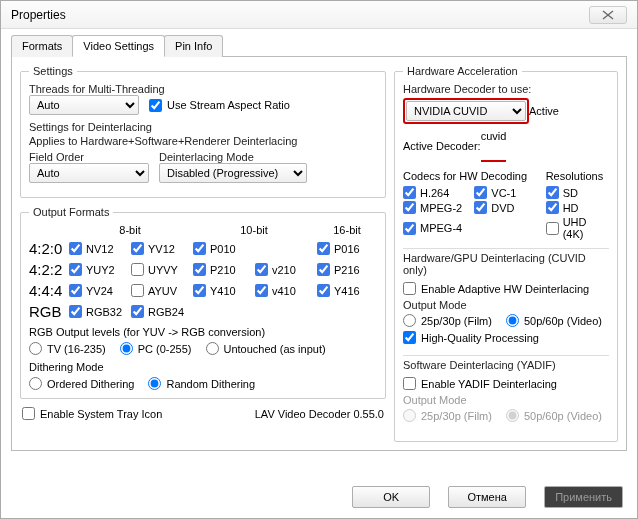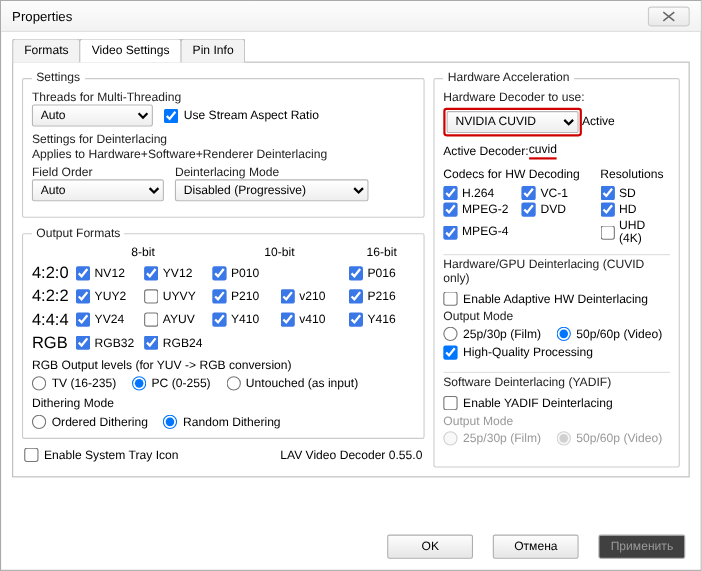--- a/index.html
+++ b/index.html
@@ -26,21 +26,21 @@
   .grid-formats { display:grid; grid-template-columns: 38px 60px 60px 60px 60px 60px; row-gap:4px; column-gap:2px; align-items:center; }
   .grid-formats .hdr { text-align:center; font-size:11px; }
   .grid-formats .rowhdr { font-size:15px; }
   .cbwrap { display:inline-flex; align-items:center; gap:2px; font-size:11px; }
   .cbwrap input { accent-color:#3b78e7; }
   .note { color:#222; margin:2px 0 4px 0; }
   .codec-cols { display:grid; grid-template-columns: 1fr 1fr 1fr; gap: 2px 8px; }
   .codec-cols .colhdr { margin-bottom:2px; }
   .hwrow { display:flex; align-items:center; gap:0; }
   .red-box { border:2px solid #d10000; border-radius:3px; padding:1px; display:inline-block; }
-  .red-underline { border-bottom:2px solid #d10000; padding-bottom:1px; }
+  .red-underline { border-bottom:2px solid #d10000; padding-bottom:18px; }
   .disabled { color:#999; }
   .groupline { margin: 6px 0 4px 0; }
   .footer { position:absolute; bottom:10px; right:14px; display:flex; gap:18px; }
   .btn { min-width:78px; height:22px; border:1px solid #adadad; border-radius:2px; background:linear-gradient(#fdfdfd,#e6e6e6); cursor:pointer; padding:0 10px; }
   .btn[disabled]{ color:#999; cursor:default; background:#404040;}
   .bottom-row { display:flex; justify-content:space-between; align-items:center; margin-top:4px; padding:0 2px;}
   .sep { border-top:1px solid #ddd; margin:8px 0 4px 0;}
   .small-gap > * { margin-bottom:3px; }
   .radio-row { display:flex; gap:14px; align-items:center; }
 </style>
@@ -83,21 +83,21 @@
           <div class="note">Applies to Hardware+Software+Renderer Deinterlacing</div>
           <div class="row" style="">
             <div>
               <div class="sublabel">Field Order</div>
               <select style="width:120px">
                 <option>Auto</option>
               </select>
             </div>
             <div>
               <div class="sublabel">Deinterlacing Mode</div>
-              <select style="width:176px">
+              <select style="width:148px">
                 <option>Disabled (Progressive)</option>
               </select>
             </div>
           </div>
         </fieldset>
 
         <fieldset>
           <legend>Output Formats</legend>
           <div class="grid-formats">
             <div></div>

